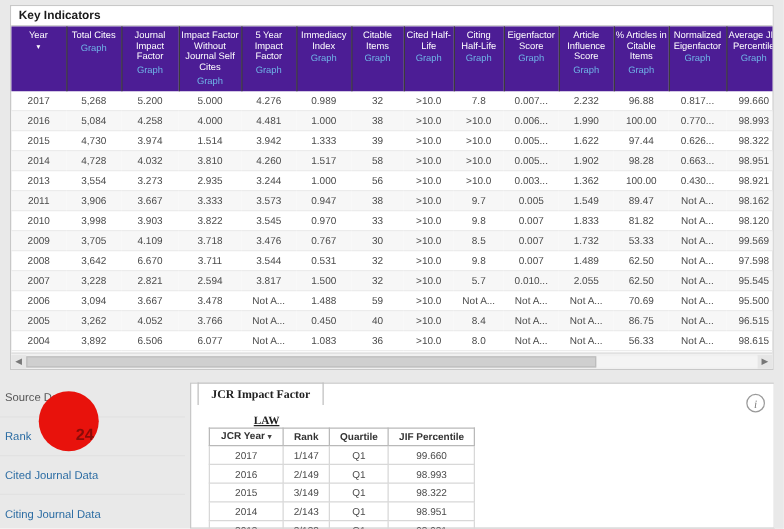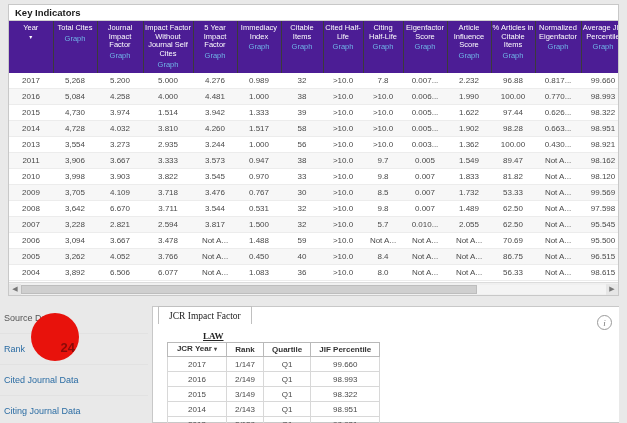--- a/index.html
+++ b/index.html
@@ -199,21 +199,21 @@
     position: absolute;
     left: 5px;
     top: -1px;
     height: 17px;
     padding: 0 10px;
     background: #ffffff;
     border: 1px solid #c0c0c0;
     border-bottom: none;
     display: flex;
     align-items: center;
-    font-weight: normal;
+    font-weight: bold;
     font-size: 9.5px;
     font-family: "Liberation Serif", serif;
     color: #222222;
   }
   .info-icon {
     position: absolute;
     right: 7px;
     top: 8px;
     width: 13px;
     height: 13px;

